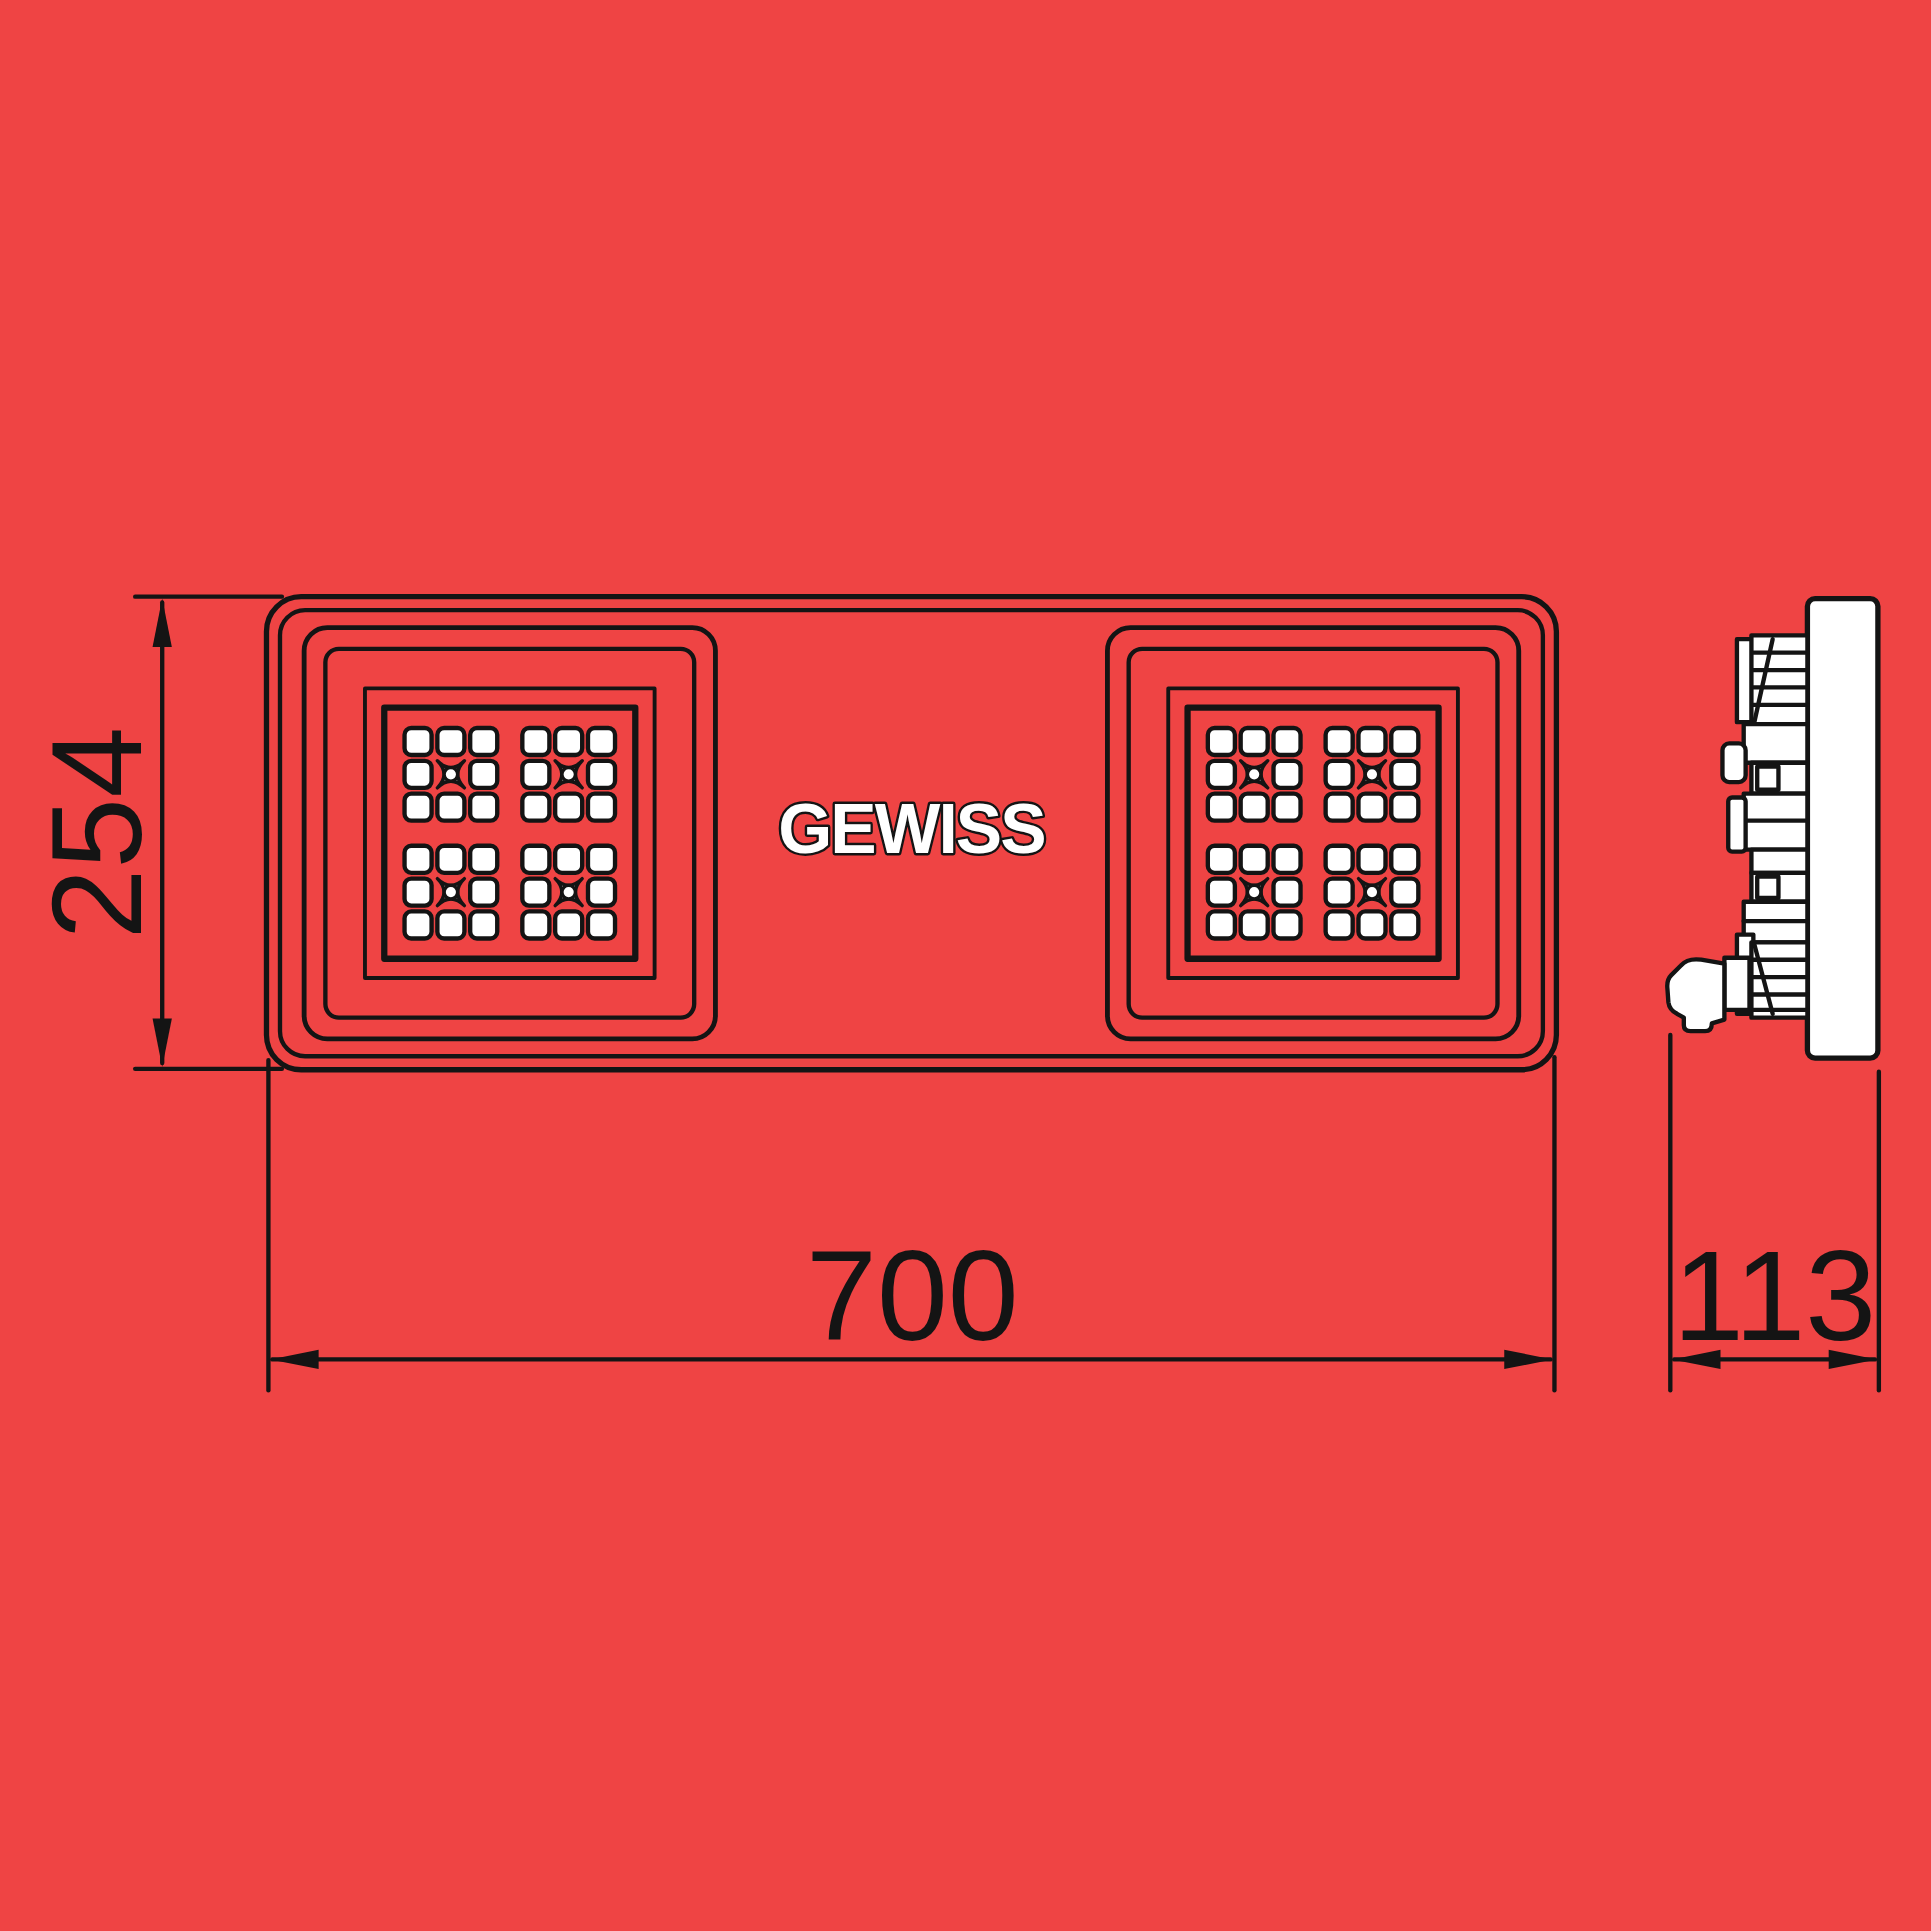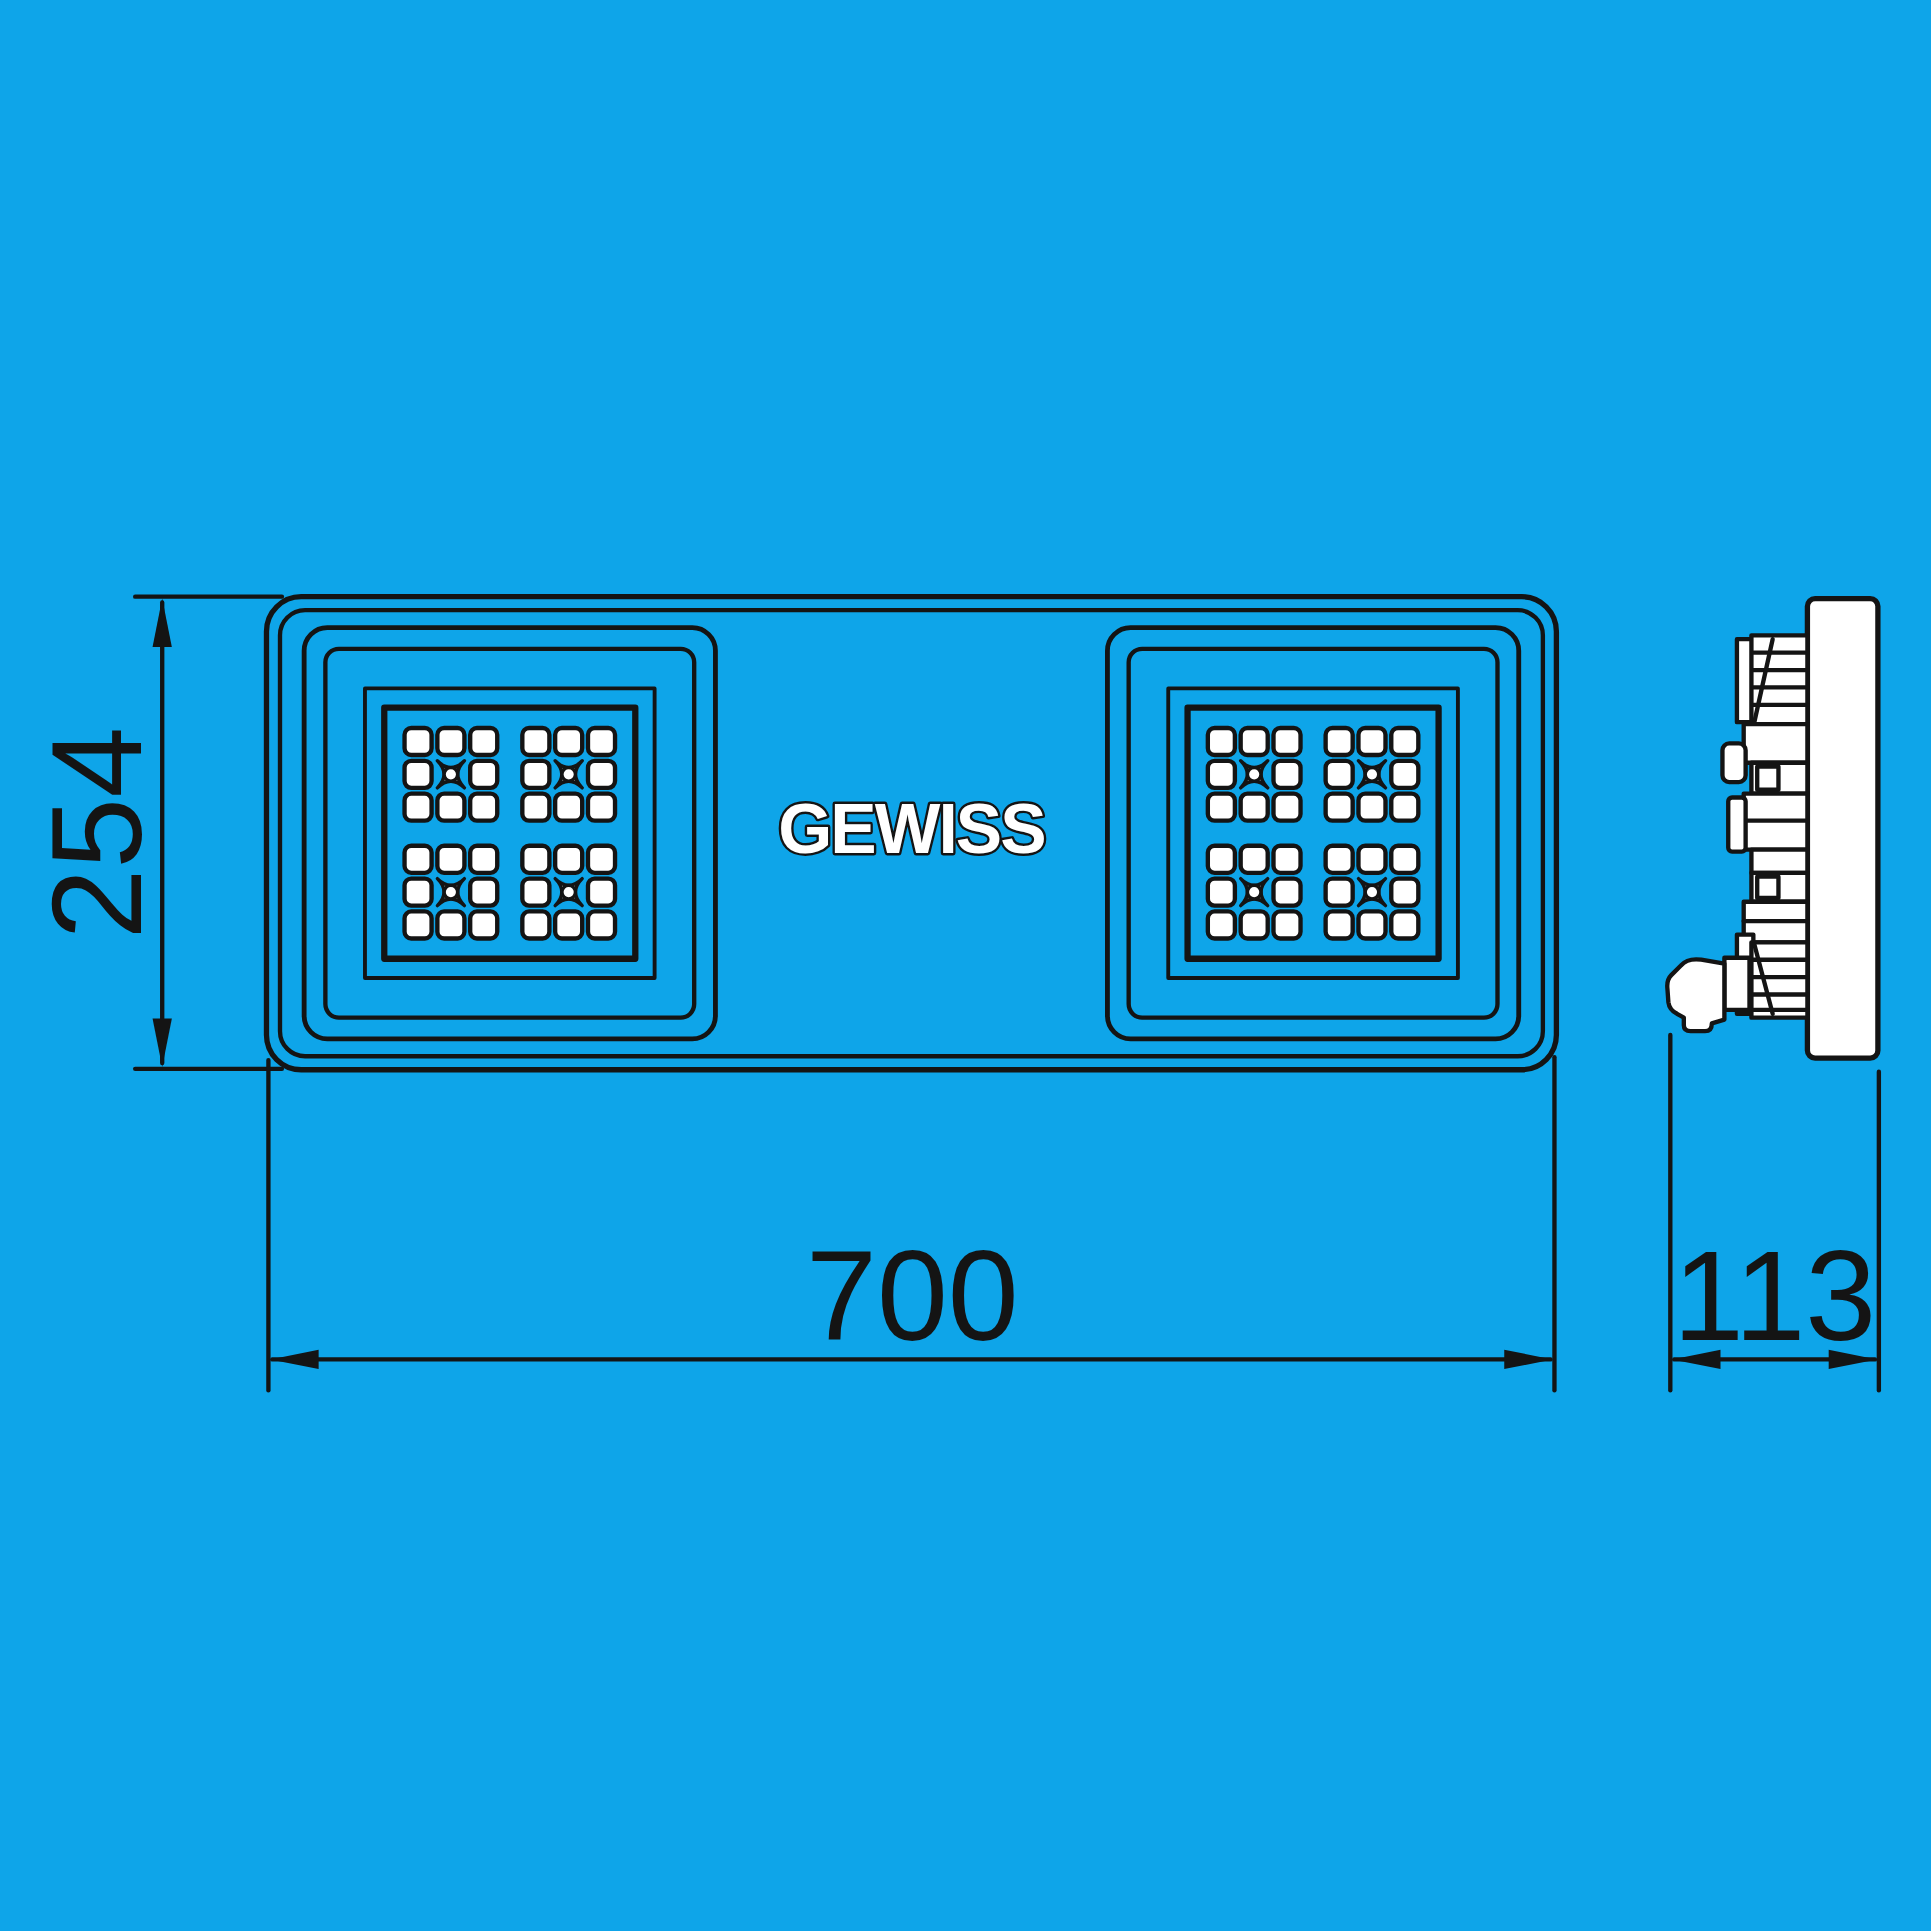--- a/index.html
+++ b/index.html
@@ -4,21 +4,21 @@
 <style>
   html, body {
     margin: 0;
     padding: 0;
     background: #ffffff;
   }
   .canvas {
     position: relative;
     width: 1931px;
     height: 1931px;
-    background: #0ea5e9;
+    background: #ef4444;
     font-family: "Liberation Sans", sans-serif;
     overflow: hidden;
   }
   svg.drawing {
     position: absolute;
     left: 0;
     top: 0;
     width: 1931px;
     height: 1931px;
   }

